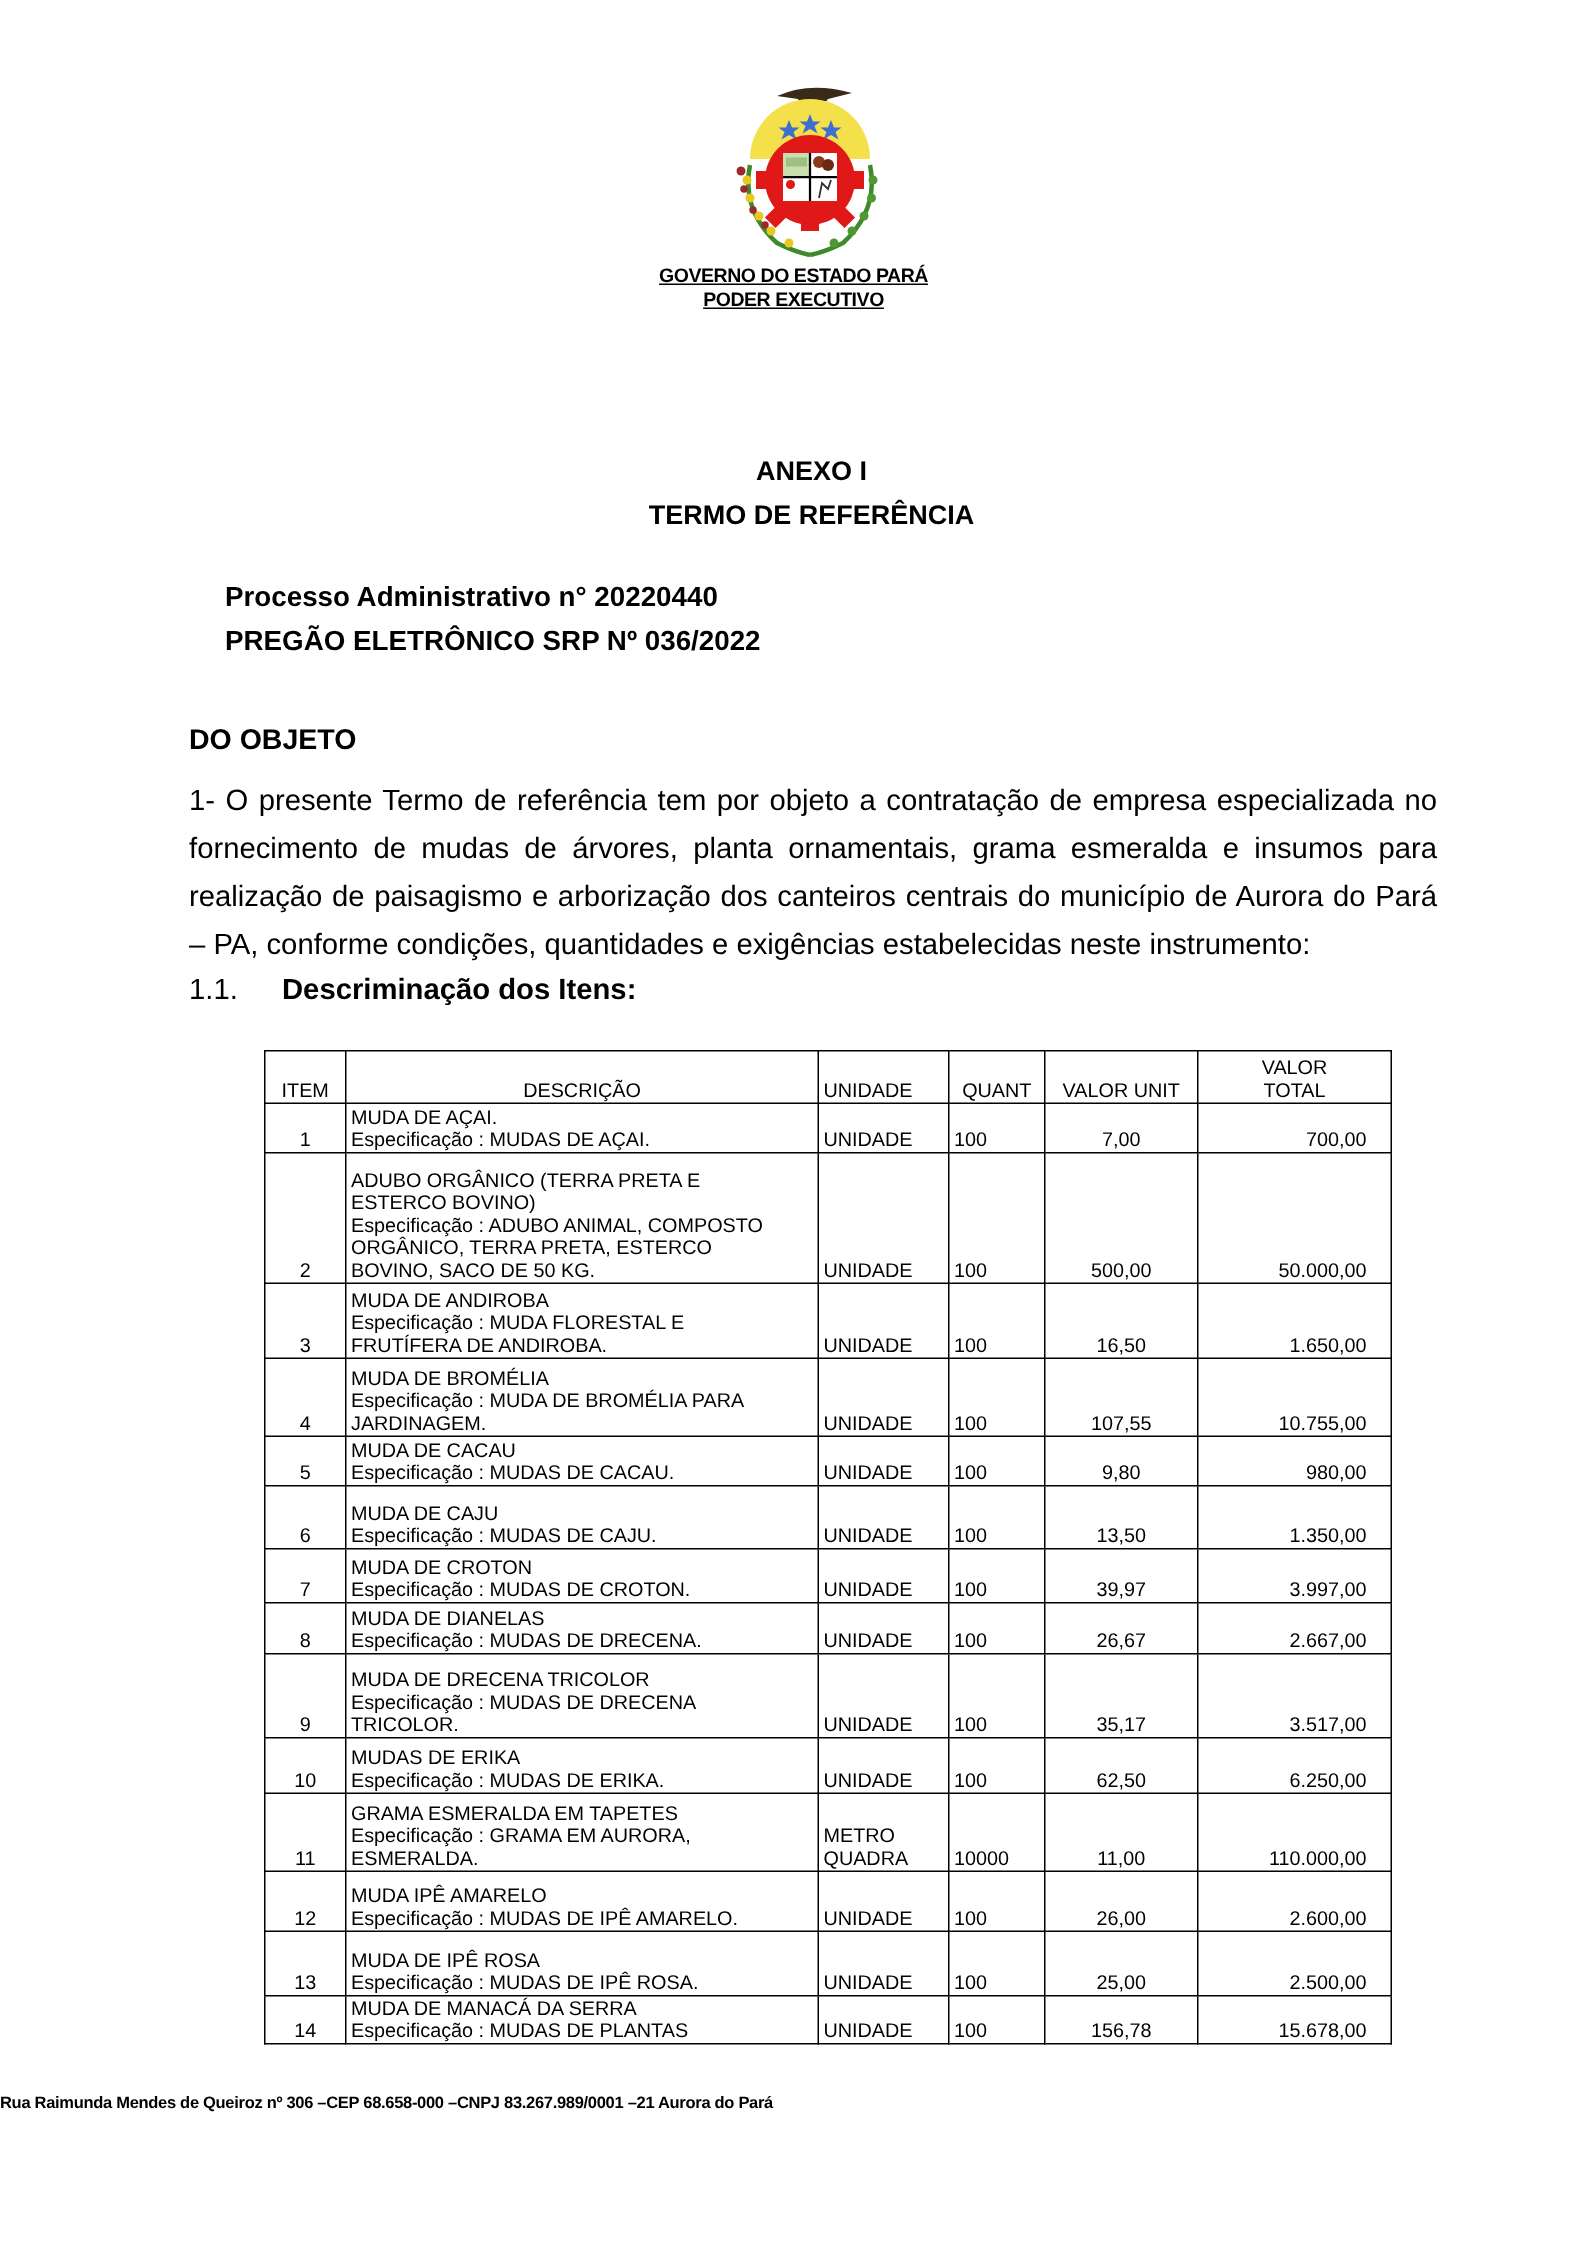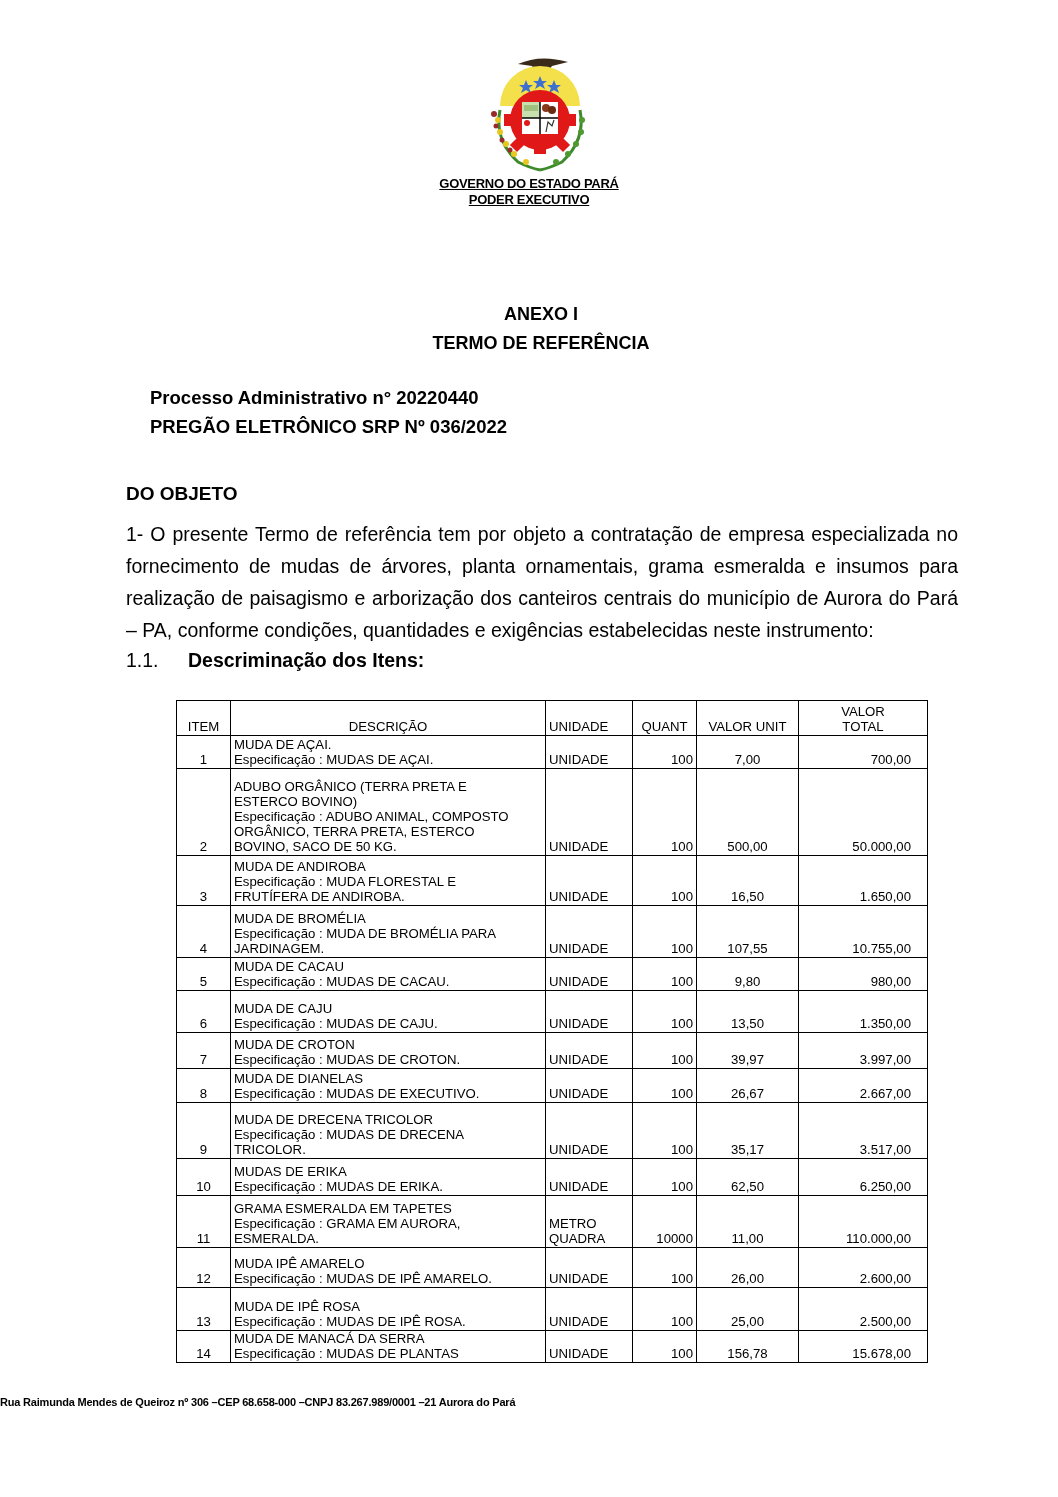--- a/index.html
+++ b/index.html
@@ -14,21 +14,21 @@
     .sub-heading { position: absolute; left: 126px; top: 649px; font-size: 19.5px; font-weight: normal; }
     .sub-heading .num { display: inline-block; width: 62px; }
     .sub-heading .lbl { font-weight: bold; }
     table.items { position: absolute; left: 176px; top: 700px; border-collapse: collapse; font-size: 13.2px; line-height: 15px; table-layout: fixed; }
     table.items th, table.items td { border: 1.5px solid #000; vertical-align: bottom; padding: 0 3px 1px 3px; }
     table.items th { font-weight: normal; }
     .c-item { width: 47px; text-align: center; }
     .c-desc { width: 308px; text-align: left; }
     .c-desc.head { text-align: center; }
     .c-unid { width: 80px; text-align: left; }
-    .c-quant { width: 57px; text-align: right; }
+    .c-quant { width: 57px; text-align: left; }
     .c-vunit { width: 95px; text-align: center; }
     .c-vtot { width: 109px; text-align: right; padding-right: 16px !important; border-radius: 11px; }
     th.c-vtot { text-align: center; padding-right: 3px !important; }
     .desc-line { display: block; }
     .footer { position: absolute; left: 0; top: 1396px; width: 1058px; text-align: left; font-family: "Liberation Sans", sans-serif; font-weight: bold; font-size: 11px; letter-spacing: -0.2px; }
   </style>
 </head>
 <body>
 
 <svg class="crest" viewBox="0 0 125 125" xmlns="http://www.w3.org/2000/svg">
@@ -218,21 +218,21 @@
           <span class="desc-line">UNIDADE</span>
         </td>
         <td class="c-quant">100</td>
         <td class="c-vunit">39,97</td>
         <td class="c-vtot">3.997,00</td>
       </tr>
       <tr style="height: 34px;">
         <td class="c-item">8</td>
         <td class="c-desc">
           <span class="desc-line">MUDA DE DIANELAS</span>
-          <span class="desc-line">Especificação : MUDAS DE EXECUTIVO.</span>
+          <span class="desc-line">Especificação : MUDAS DE DRECENA.</span>
         </td>
         <td class="c-unid">
           <span class="desc-line">UNIDADE</span>
         </td>
         <td class="c-quant">100</td>
         <td class="c-vunit">26,67</td>
         <td class="c-vtot">2.667,00</td>
       </tr>
       <tr style="height: 56px;">
         <td class="c-item">9</td>

